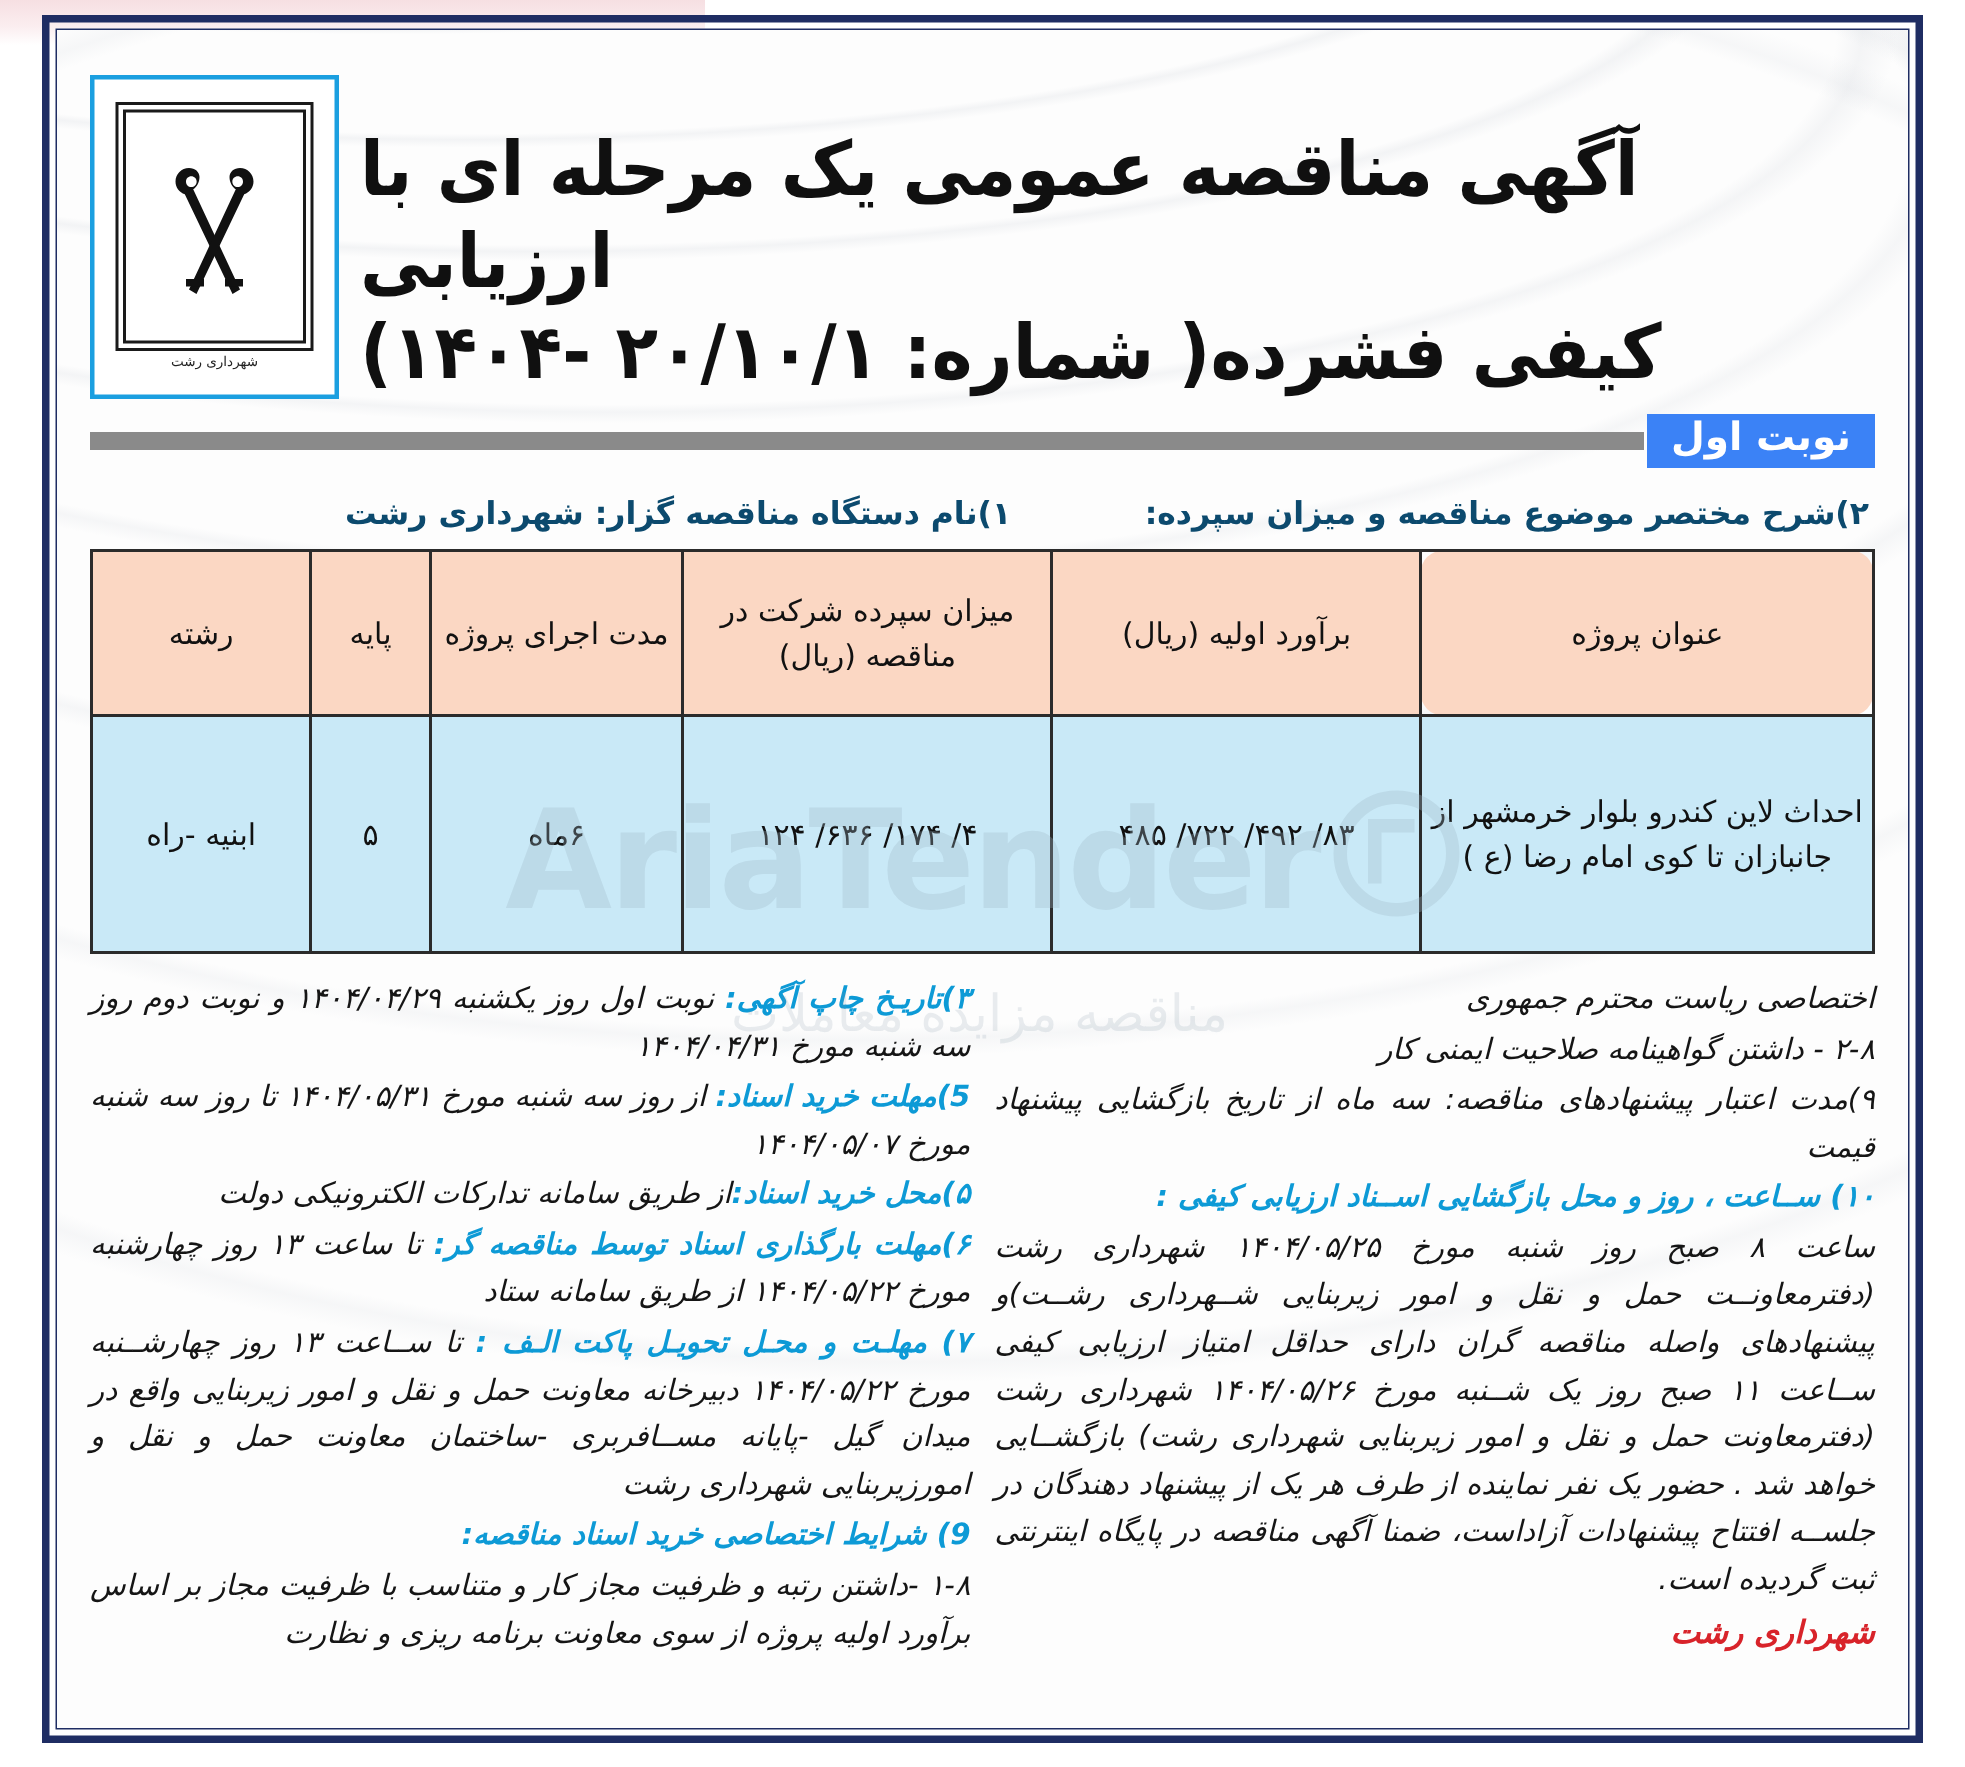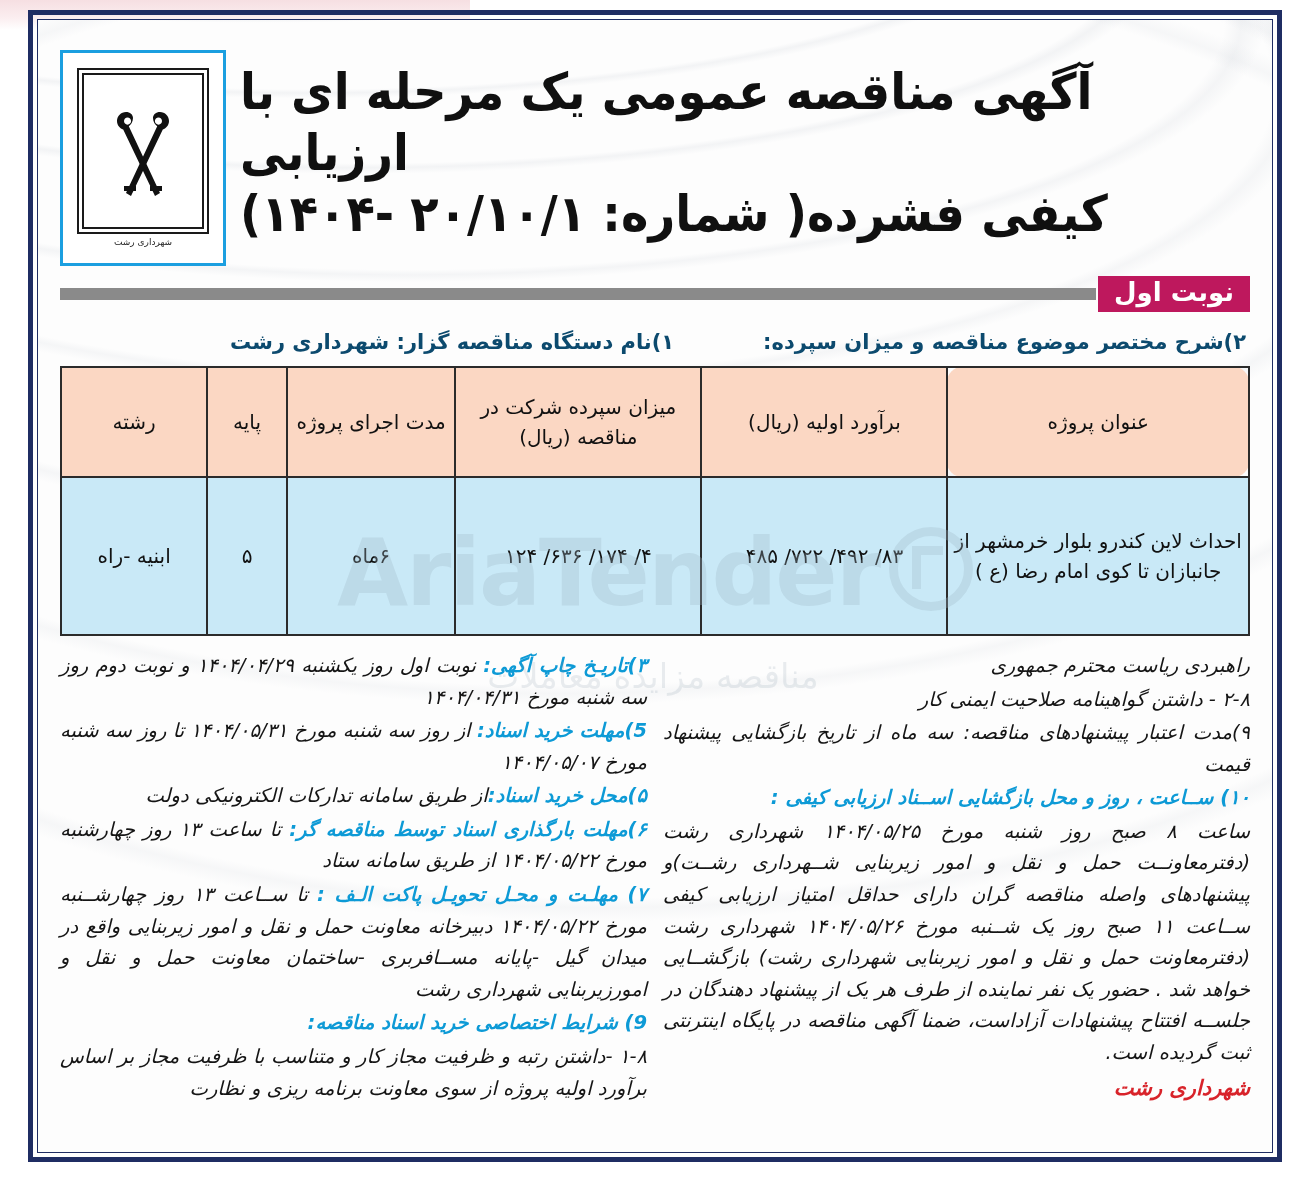--- a/index.html
+++ b/index.html
@@ -46,21 +46,21 @@
       radial-gradient(ellipse 1700px 600px at 34% 6%, rgba(0,0,0,0) 48%, rgba(150,160,175,.08) 49%, rgba(0,0,0,0) 50.4%),
       radial-gradient(ellipse 1800px 700px at 38% 14%, rgba(0,0,0,0) 48%, rgba(150,160,175,.08) 49%, rgba(0,0,0,0) 50.4%),
       radial-gradient(ellipse 1900px 820px at 42% 24%, rgba(0,0,0,0) 48%, rgba(150,160,175,.07) 49%, rgba(0,0,0,0) 50.4%),
       radial-gradient(ellipse 2000px 980px at 46% 36%, rgba(0,0,0,0) 48%, rgba(150,160,175,.07) 49%, rgba(0,0,0,0) 50.4%);
     pointer-events:none;z-index:2;
   }
 
   .content{position:relative;z-index:3;padding:14px 22px 0 22px;height:100%;box-sizing:border-box;}
 
   
-  .header{display:flex;align-items:center;justify-content:space-between;}
+  .header{display:flex;align-items:flex-end;justify-content:space-between;}
   .title-wrap{flex:1;padding-left:14px;}
   .main-title{
     font-weight:bold;
     font-size:50px;
     line-height:1.22;
     color:#101010;
     text-align:left;
     letter-spacing:-1px;
     margin:6px 0 0 0;
     padding-right:30px;
@@ -80,21 +80,21 @@
     border:7px double #1a1a1a;
     position:relative;
     display:flex;align-items:center;justify-content:center;
     background:#fff;
   }
   .logo-caption{font-size:9px;color:#222;margin-top:3px;letter-spacing:-.3px;}
 
   
   .badge-row{display:flex;align-items:center;margin-top:8px;height:40px;}
   .badge{
-    background:#be185d;color:#fff;font-weight:bold;font-size:26px;
+    background:#3b82f6;color:#fff;font-weight:bold;font-size:26px;
     padding:3px 16px 7px 16px;line-height:1;letter-spacing:-.5px;
     flex:0 0 auto;
   }
   .rule{height:12px;background:#8a8a8a;flex:1;margin-right:2px;}
 
   
   .line12{
     display:flex;justify-content:space-between;align-items:baseline;
     margin-top:16px;padding:0 4px 0 170px;
   }
@@ -228,21 +228,21 @@
             <td>۶ماه</td>
             <td>۵</td>
             <td>ابنیه -راه</td>
           </tr>
         </tbody>
       </table>
 
       <div class="body-cols">
 
         <div class="col left">
-          <p>راهبردی ریاست محترم جمهوری</p>
+          <p>اختصاصی ریاست محترم جمهوری</p>
           <p>۲-۸ - داشتن گواهینامه صلاحیت ایمنی کار</p>
           <p>۹)مدت اعتبار پیشنهادهای مناقصه: سه ماه از تاریخ بازگشایی پیشنهاد قیمت</p>
           <p><span class="hl">۱۰) ســاعت ، روز و محل بازگشایی اســناد ارزیابی کیفی :</span></p>
           <p>ساعت ۸ صبح روز شنبه مورخ ۱۴۰۴/۰۵/۲۵ شهرداری رشت (دفترمعاونــت حمل و نقل و امور زیربنایی شــهرداری رشــت)و پیشنهادهای واصله مناقصه گران دارای حداقل امتیاز ارزیابی کیفی ســاعت ۱۱ صبح روز یک شــنبه مورخ ۱۴۰۴/۰۵/۲۶ شهرداری رشت (دفترمعاونت حمل و نقل و امور زیربنایی شهرداری رشت) بازگشــایی خواهد شد . حضور یک نفر نماینده از طرف هر یک از پیشنهاد دهندگان در جلســه افتتاح پیشنهادات آزاداست، ضمنا آگهی مناقصه در پایگاه اینترنتی ثبت گردیده است.</p>
           <p class="sign"><span class="hl-red">شهرداری رشت</span></p>
         </div>
 
         <div class="col right">
           <p><span class="hl">۳)تاریـخ چاپ آگهی:</span> <span>نوبت اول روز یکشنبه ۱۴۰۴/۰۴/۲۹ و نوبت دوم روز سه شنبه مورخ ۱۴۰۴/۰۴/۳۱</span></p>
           <p><span class="hl">5)مهلت خرید اسناد:</span> <span>از روز سه شنبه مورخ ۱۴۰۴/۰۵/۳۱ تا روز سه شنبه مورخ ۱۴۰۴/۰۵/۰۷</span></p>

